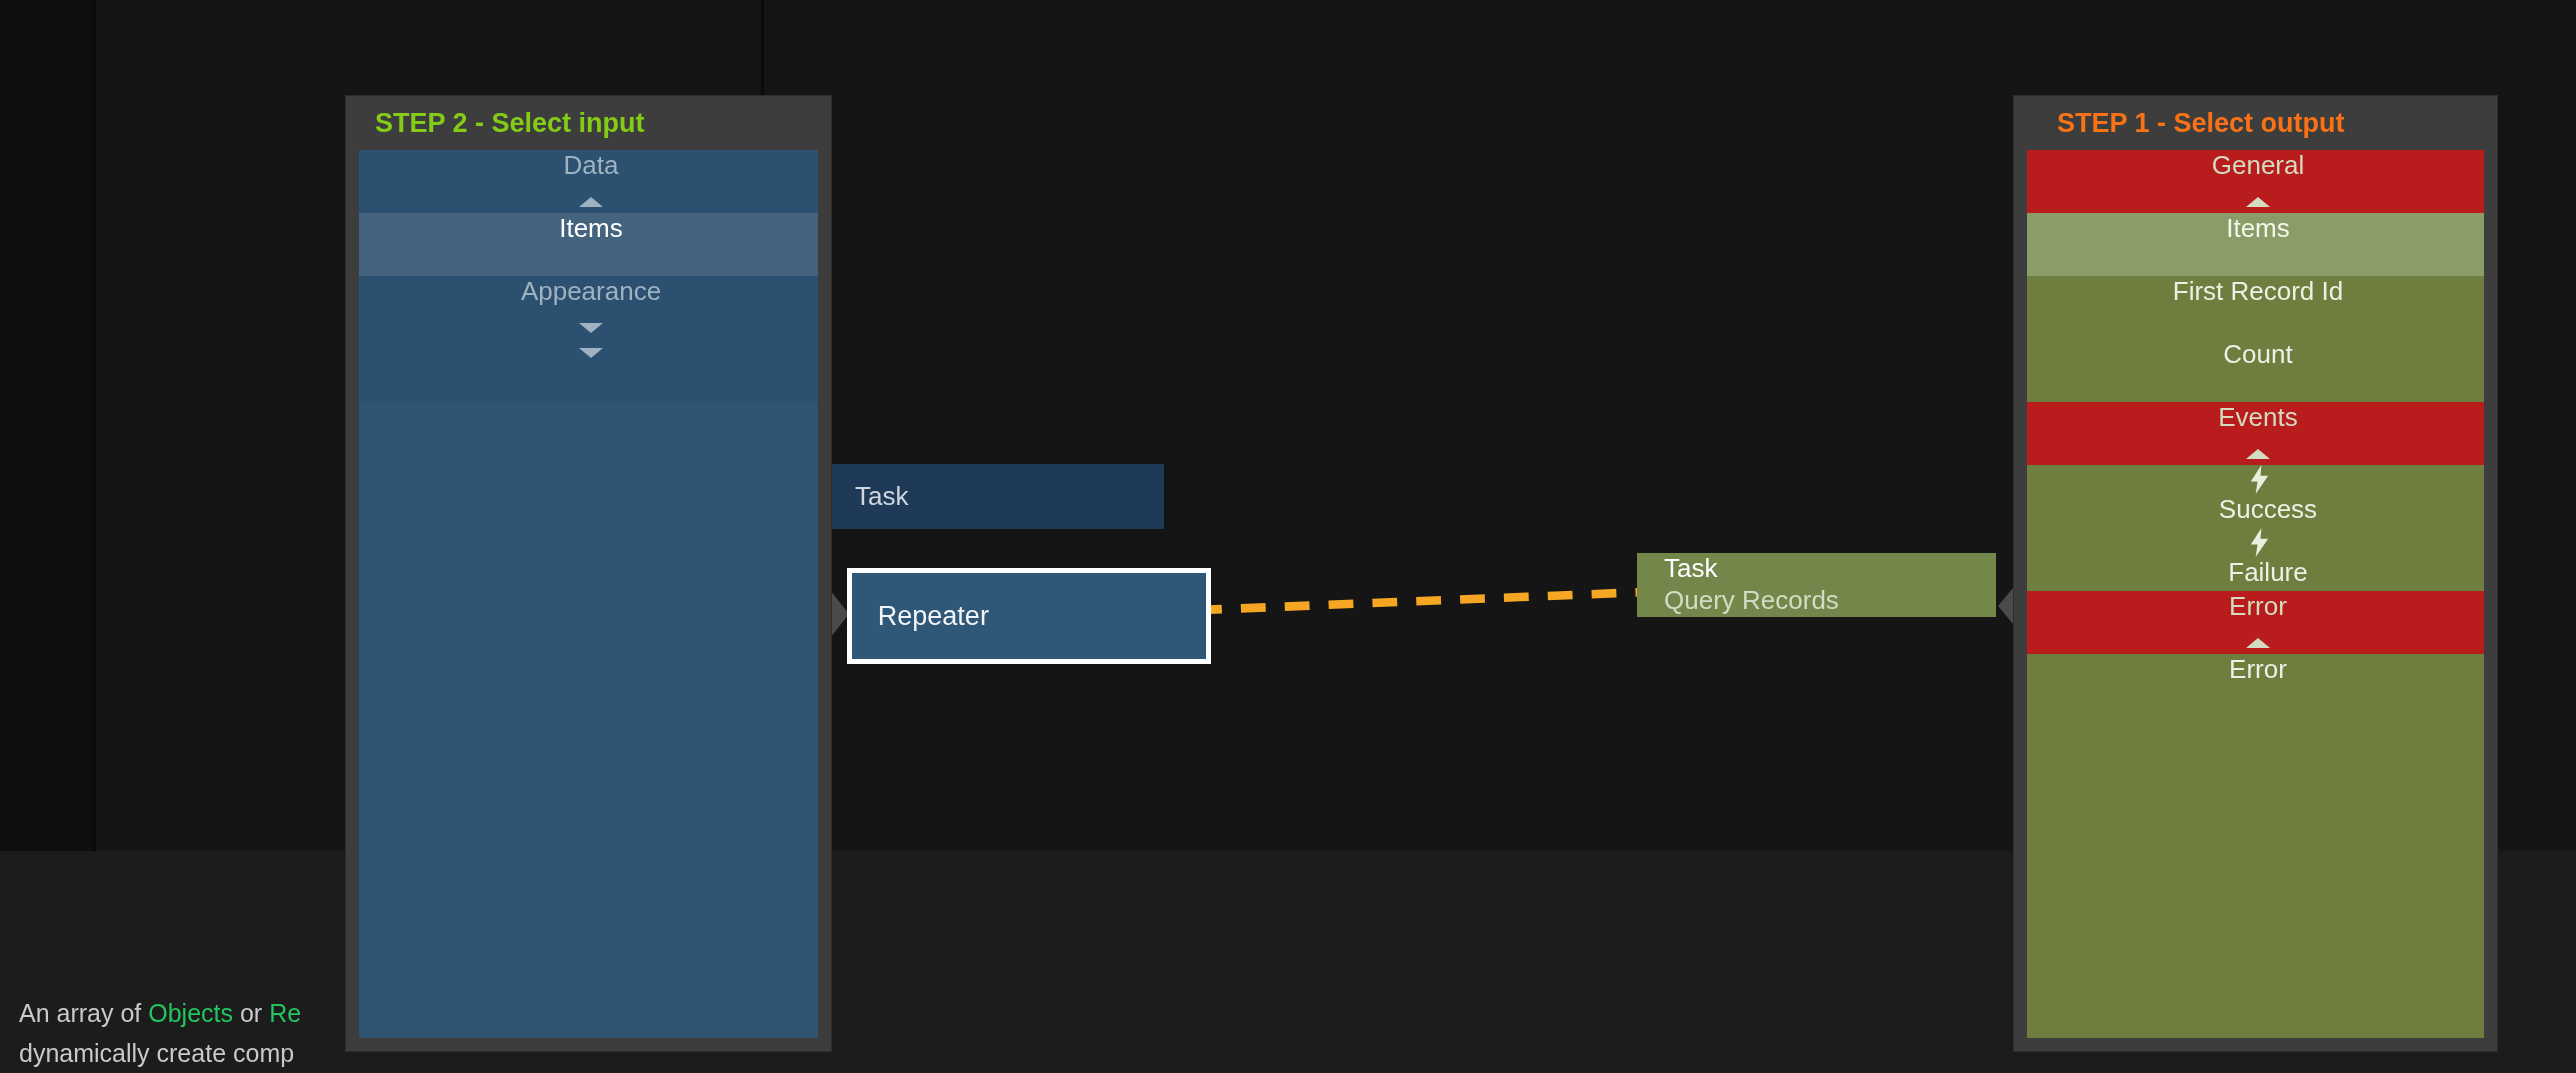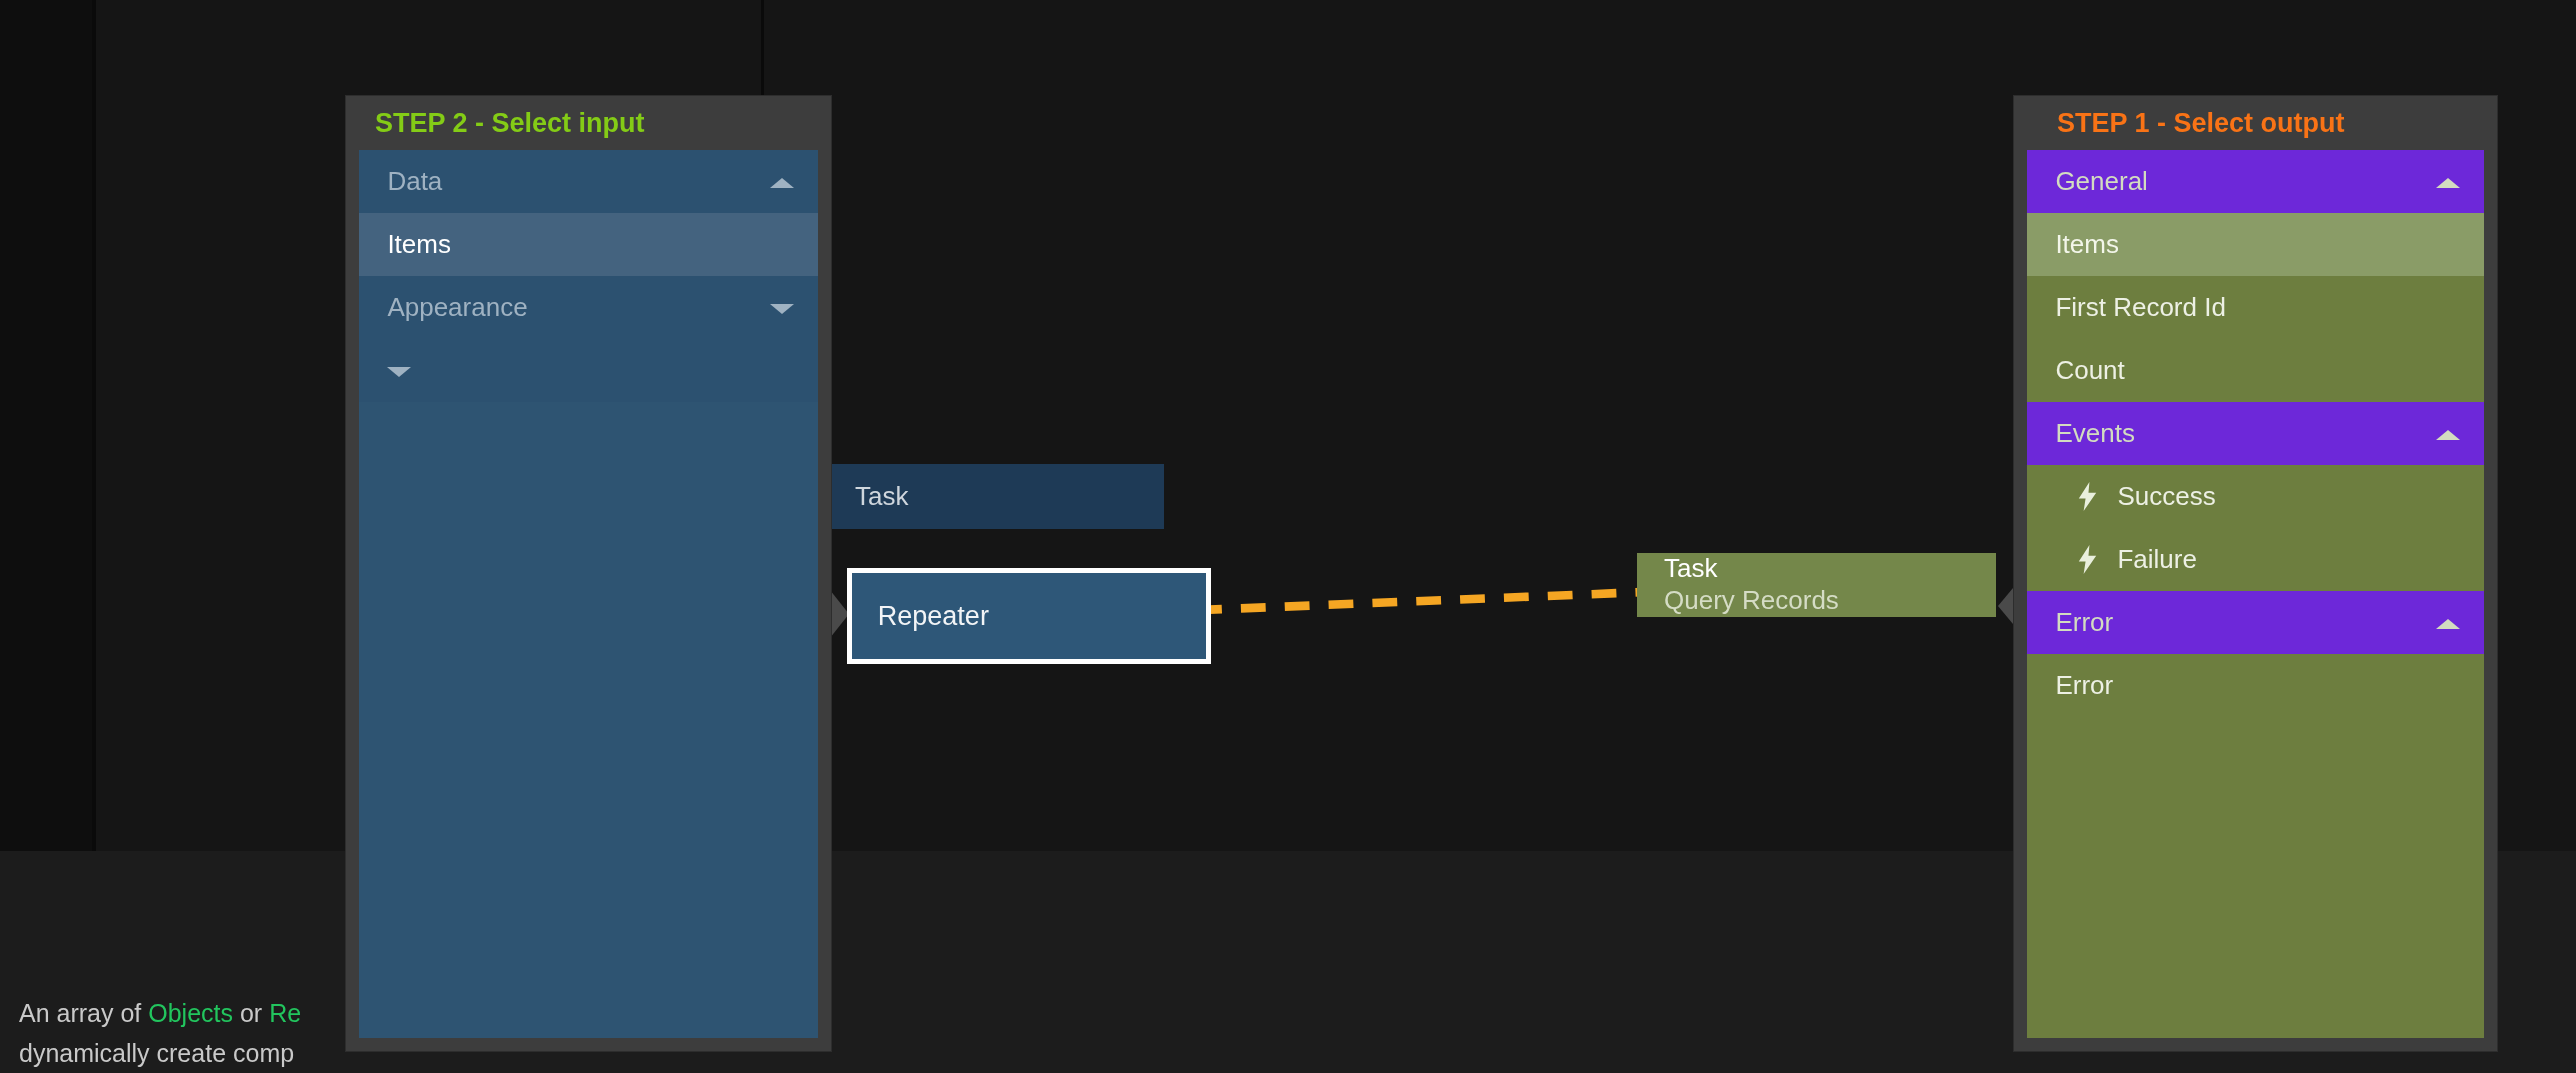--- a/index.html
+++ b/index.html
@@ -108,38 +108,39 @@
   #panel-output .step-panel-body { background:#6d7e3f; }
 
   
   .tree-row {
     height:63px;
     display:flex; align-items:center;
     padding:0 23px 0 28px;
     font-size:26px;
     position:relative;
     cursor:default;
+    flex-direction:column;
   }
   .tree-row .row-label { flex:1 1 auto; }
   .tree-row .chevron { flex:0 0 auto; width:25px; height:25px; position:relative; }
   .chevron::before {
     content:""; position:absolute; left:0; top:8.6px;
     width:0; height:0;
     border-left:12.4px solid transparent;
     border-right:12.4px solid transparent;
   }
   .chevron.up::before   { border-bottom:10.5px solid currentColor; }
   .chevron.down::before { border-top:10.5px solid currentColor; }
 
   
   .blue .tree-row.group   { background:#2c5170; color:#9fb2c2; }
   .blue .tree-row.selected{ background:#44637f; color:#ffffff; }
 
   
-  .green .tree-row.group   { background:#6d28d9; color:#d3dcc0; }
+  .green .tree-row.group   { background:#b91c1c; color:#d3dcc0; }
   .green .tree-row.leaf    { background:#6d7e3f; color:#edf0e4; }
   .green .tree-row.selected{ background:#8a9c67; color:#f3f6ea; }
   .green .tree-row.child   { padding-left:48px; }
 
   .bolt-icon {
     flex:0 0 auto; width:25px; height:29px; margin-right:17px;
     display:inline-block;
   }
 
   

